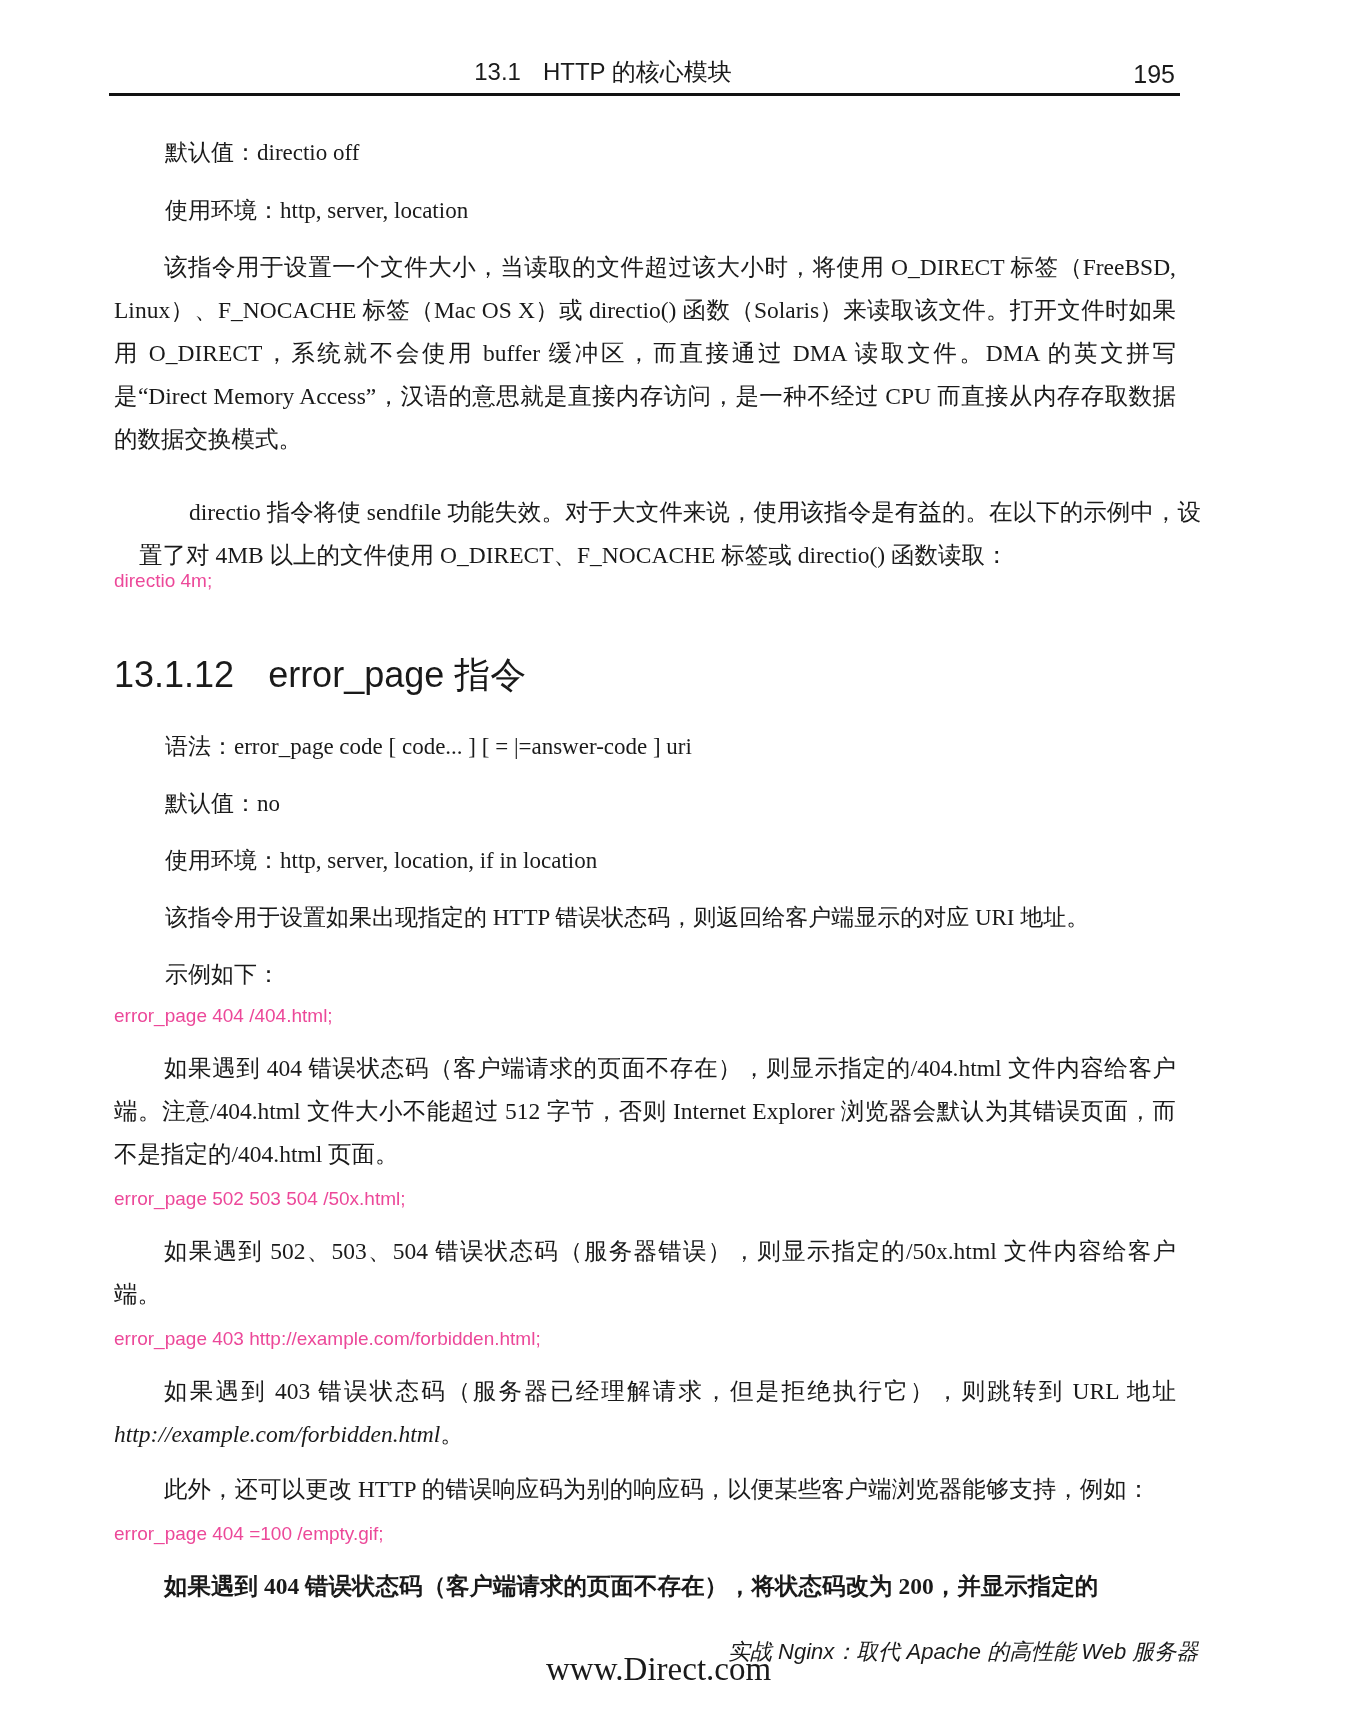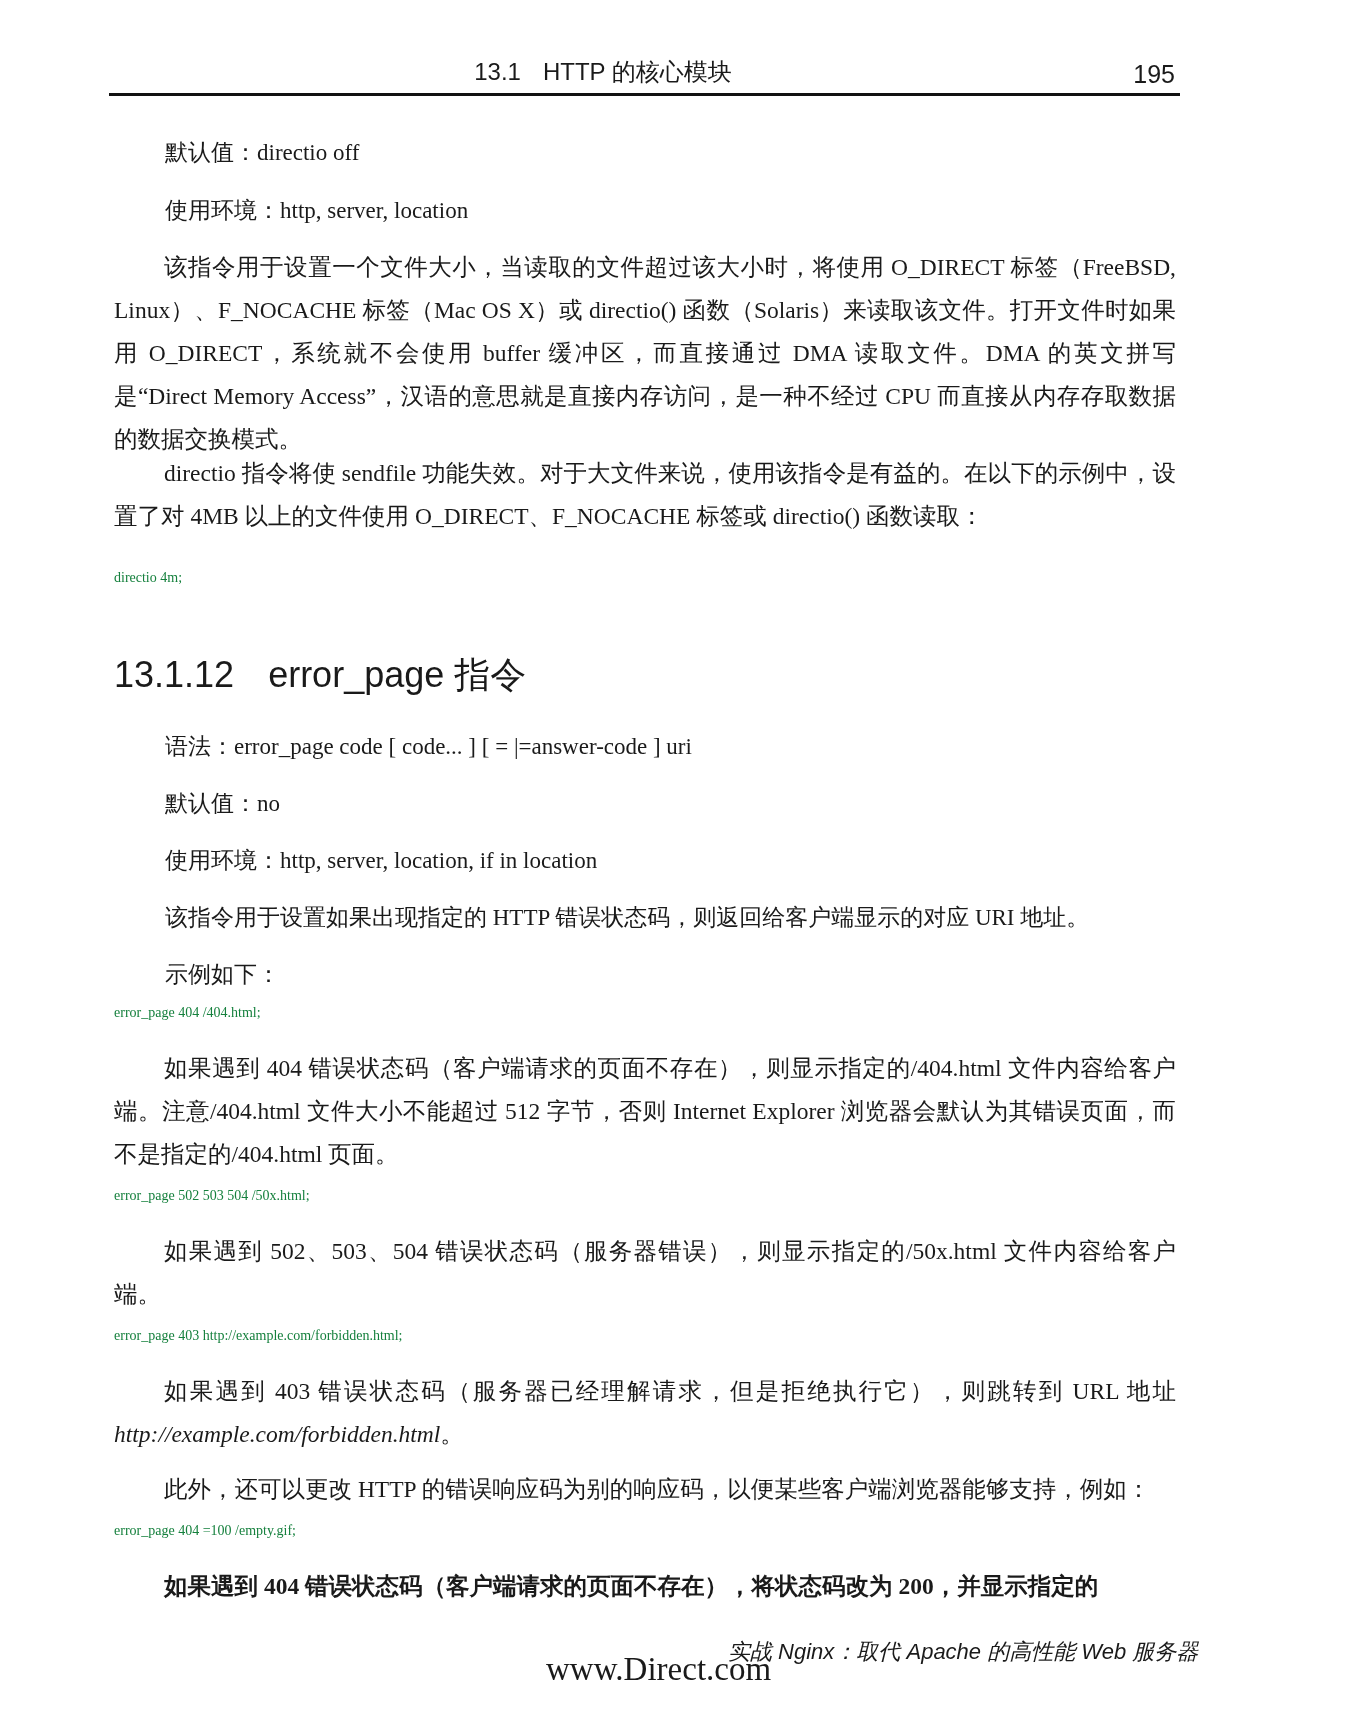--- a/index.html
+++ b/index.html
@@ -5,40 +5,40 @@
   html, body { margin:0; padding:0; background:#ffffff; }
   body { width:1346px; height:1735px; position:relative; overflow:hidden; color:#1a1a1a;
          font-family:"Liberation Serif","DejaVu Serif",serif; }
   .abs { position:absolute; }
   .hdr-title { left:0; width:1206px; top:56px; text-align:center; font-family:"Liberation Sans","DejaVu Sans",sans-serif; font-size:24px; }
   .hdr-title span.gap { display:inline-block; width:22px; }
   .hdr-page { right:171px; top:60px; font-family:"Liberation Sans","DejaVu Sans",sans-serif; font-size:25px; }
   .hdr-rule { left:109px; width:1071px; top:93px; height:3px; background:#111; }
   .para { font-size:23.5px; line-height:43px; text-align:justify; text-justify:inter-character; }
   .line { white-space:nowrap; font-size:23px; }
-  .code { font-family:Liberation Serif, serif; font-size:14px; white-space:pre; color:#15803d; }
+  .code { font-family:Liberation Sans, sans-serif; font-size:19px; white-space:pre; color:#ec4899; }
   .heading { font-family:"Liberation Sans","DejaVu Sans",sans-serif; font-size:36px; }
   .heading .gap { display:inline-block; width:34px; }
   .ital { font-style:italic; }
   .footer-book { font-family:Liberation Sans, sans-serif; font-style:italic; font-size:22px; left:728px; top:1637px; }
   .footer-site { font-family:"Liberation Serif","DejaVu Serif",serif; font-size:33px; left:546px; top:1651px; }
   .indent { text-indent:50px; }
   .block { left:114px; width:1062px; }
 </style>
 </head>
 <body>
 
 <div class="abs hdr-title"><span>13.1</span><span class="gap"></span><span>HTTP 的核心模块</span></div>
 <div class="abs hdr-page">195</div>
 <div class="abs hdr-rule"></div>
 
 <div class="abs line" style="left:165px; top:137px;">默认值：directio off</div>
 <div class="abs line" style="left:165px; top:195px;">使用环境：http, server, location</div>
 <div class="abs para indent block" style="top:246px;">该指令用于设置一个文件大小，当读取的文件超过该大小时，将使用 O_DIRECT 标签（FreeBSD, Linux）、F_NOCACHE 标签（Mac OS X）或 directio() 函数（Solaris）来读取该文件。打开文件时如果用 O_DIRECT，系统就不会使用 buffer 缓冲区，而直接通过 DMA 读取文件。DMA 的英文拼写是“Direct Memory Access”，汉语的意思就是直接内存访问，是一种不经过 CPU 而直接从内存存取数据的数据交换模式。</div>
-<div class="abs para indent block" style="top:452px;">directio 指令将使 sendfile 功能失效。对于大文件来说，使用该指令是有益的。在以下的示例中，设置了对 4MB 以上的文件使用 O_DIRECT、F_NOCACHE 标签或 directio() 函数读取：</div>
+<div class="abs para indent block" style="top:491px;margin-left:25px;">directio 指令将使 sendfile 功能失效。对于大文件来说，使用该指令是有益的。在以下的示例中，设置了对 4MB 以上的文件使用 O_DIRECT、F_NOCACHE 标签或 directio() 函数读取：</div>
 <div class="abs code" style="left:114px; top:570px;">directio 4m;</div>
 
 <div class="abs heading" style="left:114px; top:651px;"><span>13.1.12</span><span class="gap"></span><span>error_page 指令</span></div>
 
 <div class="abs line" style="left:165px; top:731px;">语法：error_page code [ code... ] [ = |=answer-code ] uri</div>
 <div class="abs line" style="left:165px; top:788px;">默认值：no</div>
 <div class="abs line" style="left:165px; top:845px;">使用环境：http, server, location, if in location</div>
 <div class="abs line" style="left:165px; top:902px;">该指令用于设置如果出现指定的 HTTP 错误状态码，则返回给客户端显示的对应 URI 地址。</div>
 <div class="abs line" style="left:165px; top:959px;">示例如下：</div>
 

